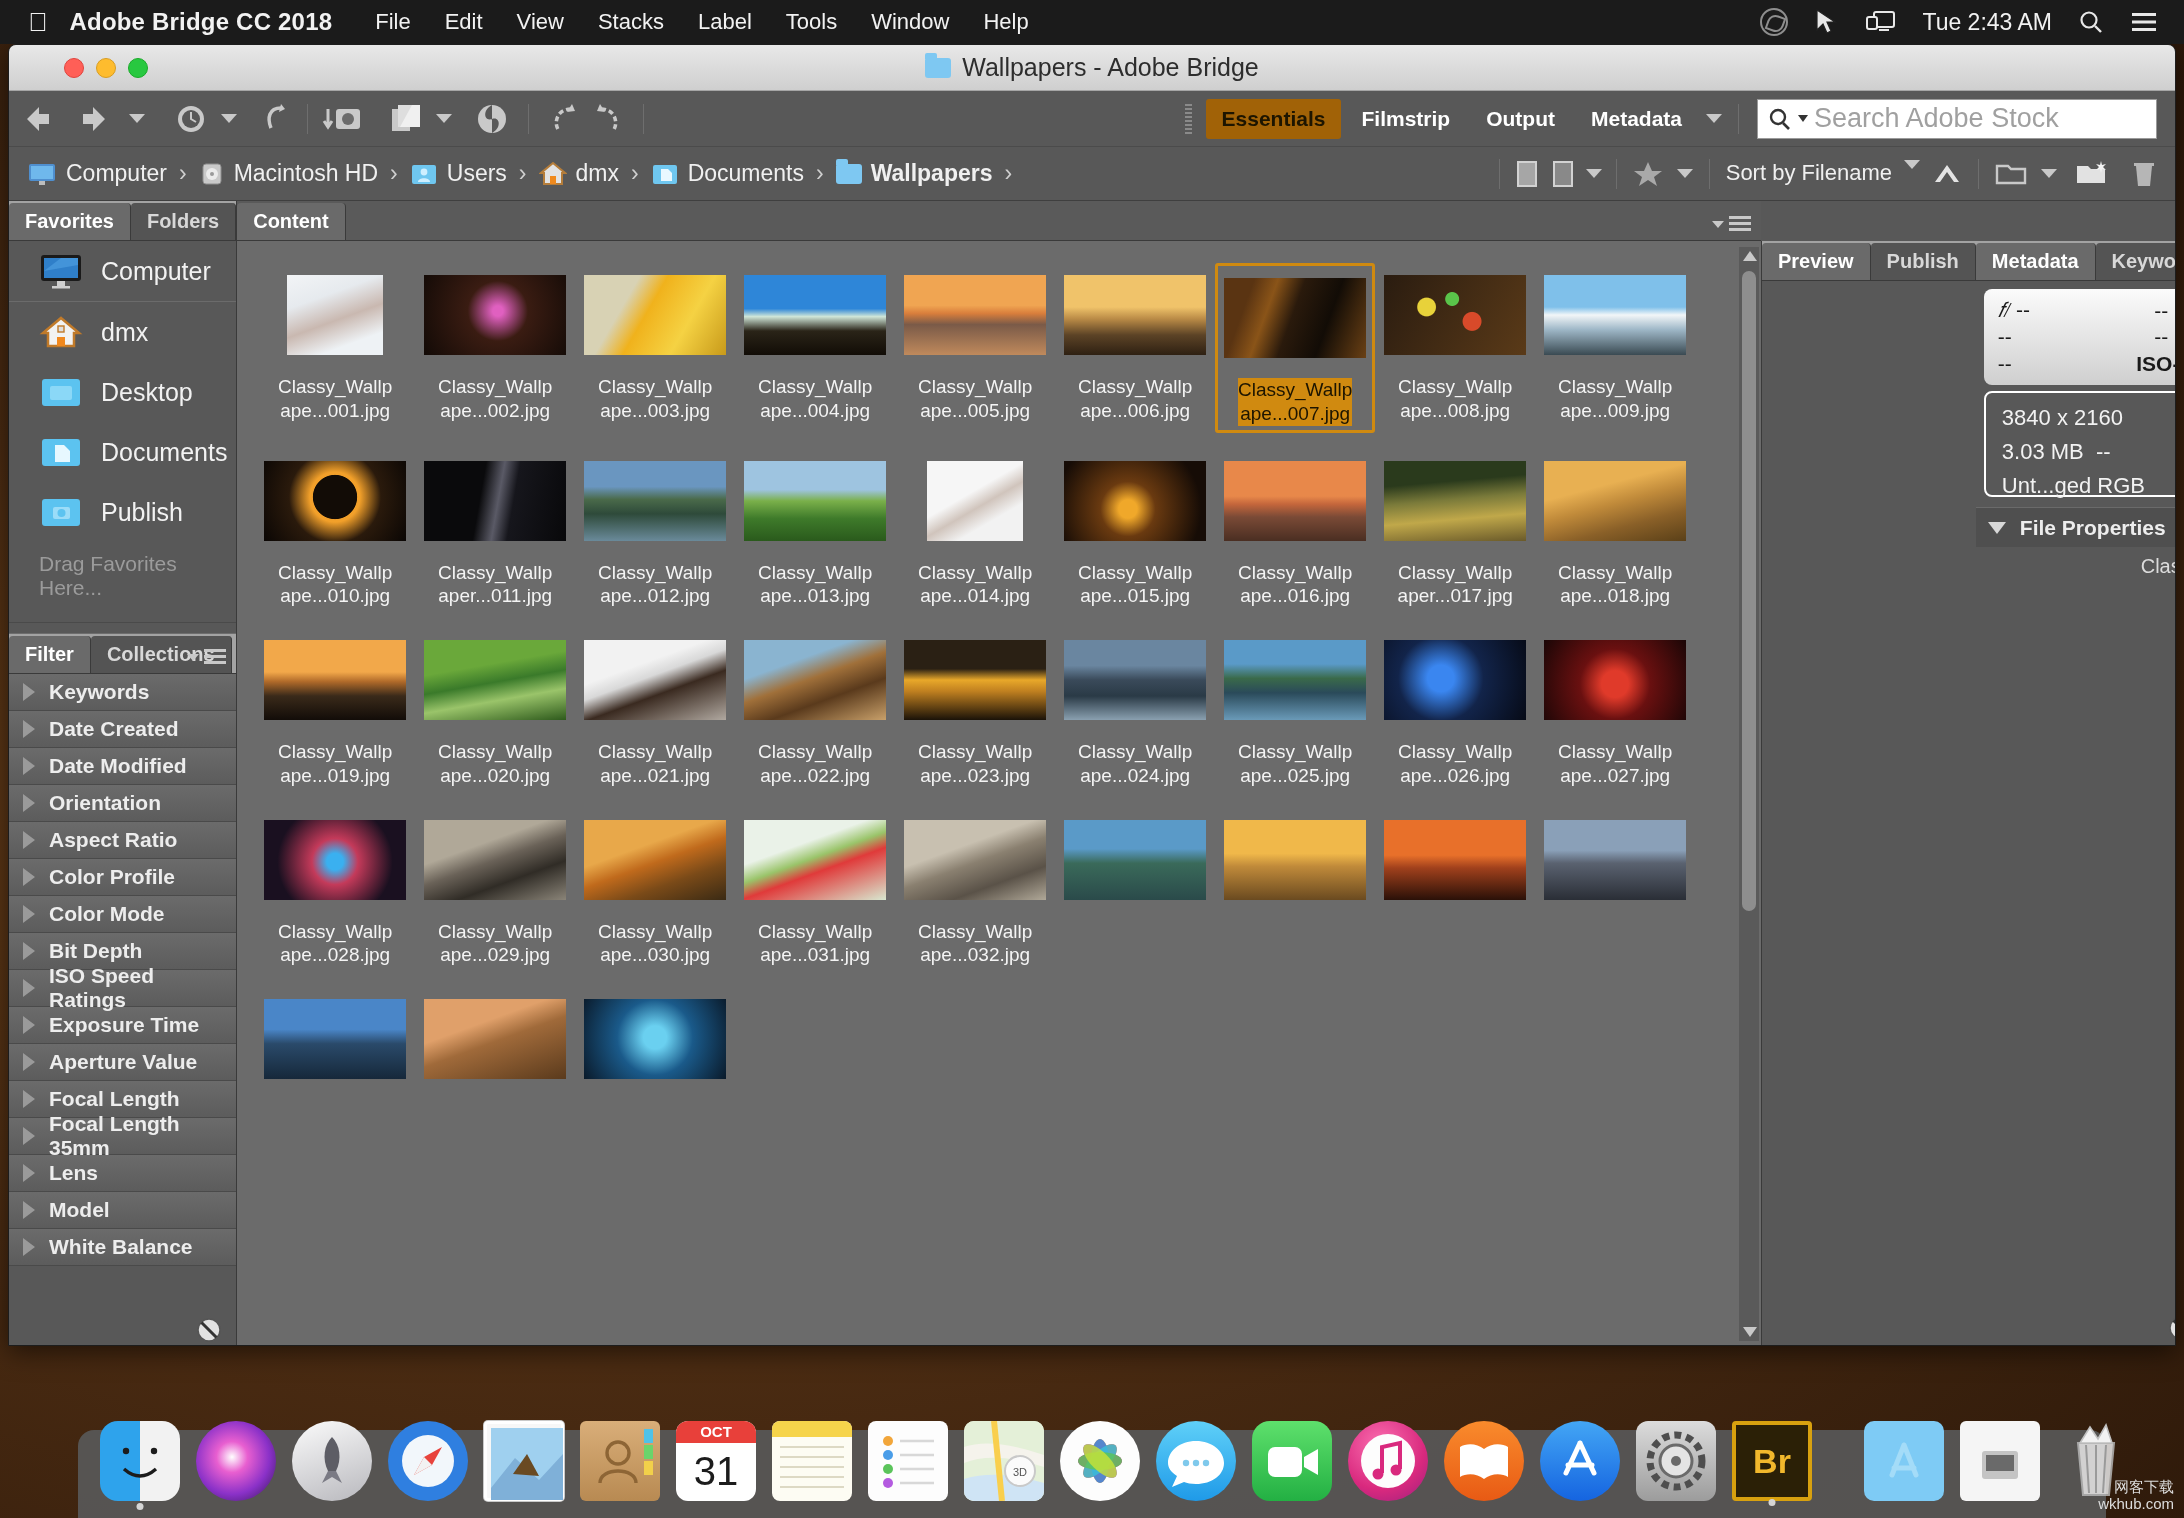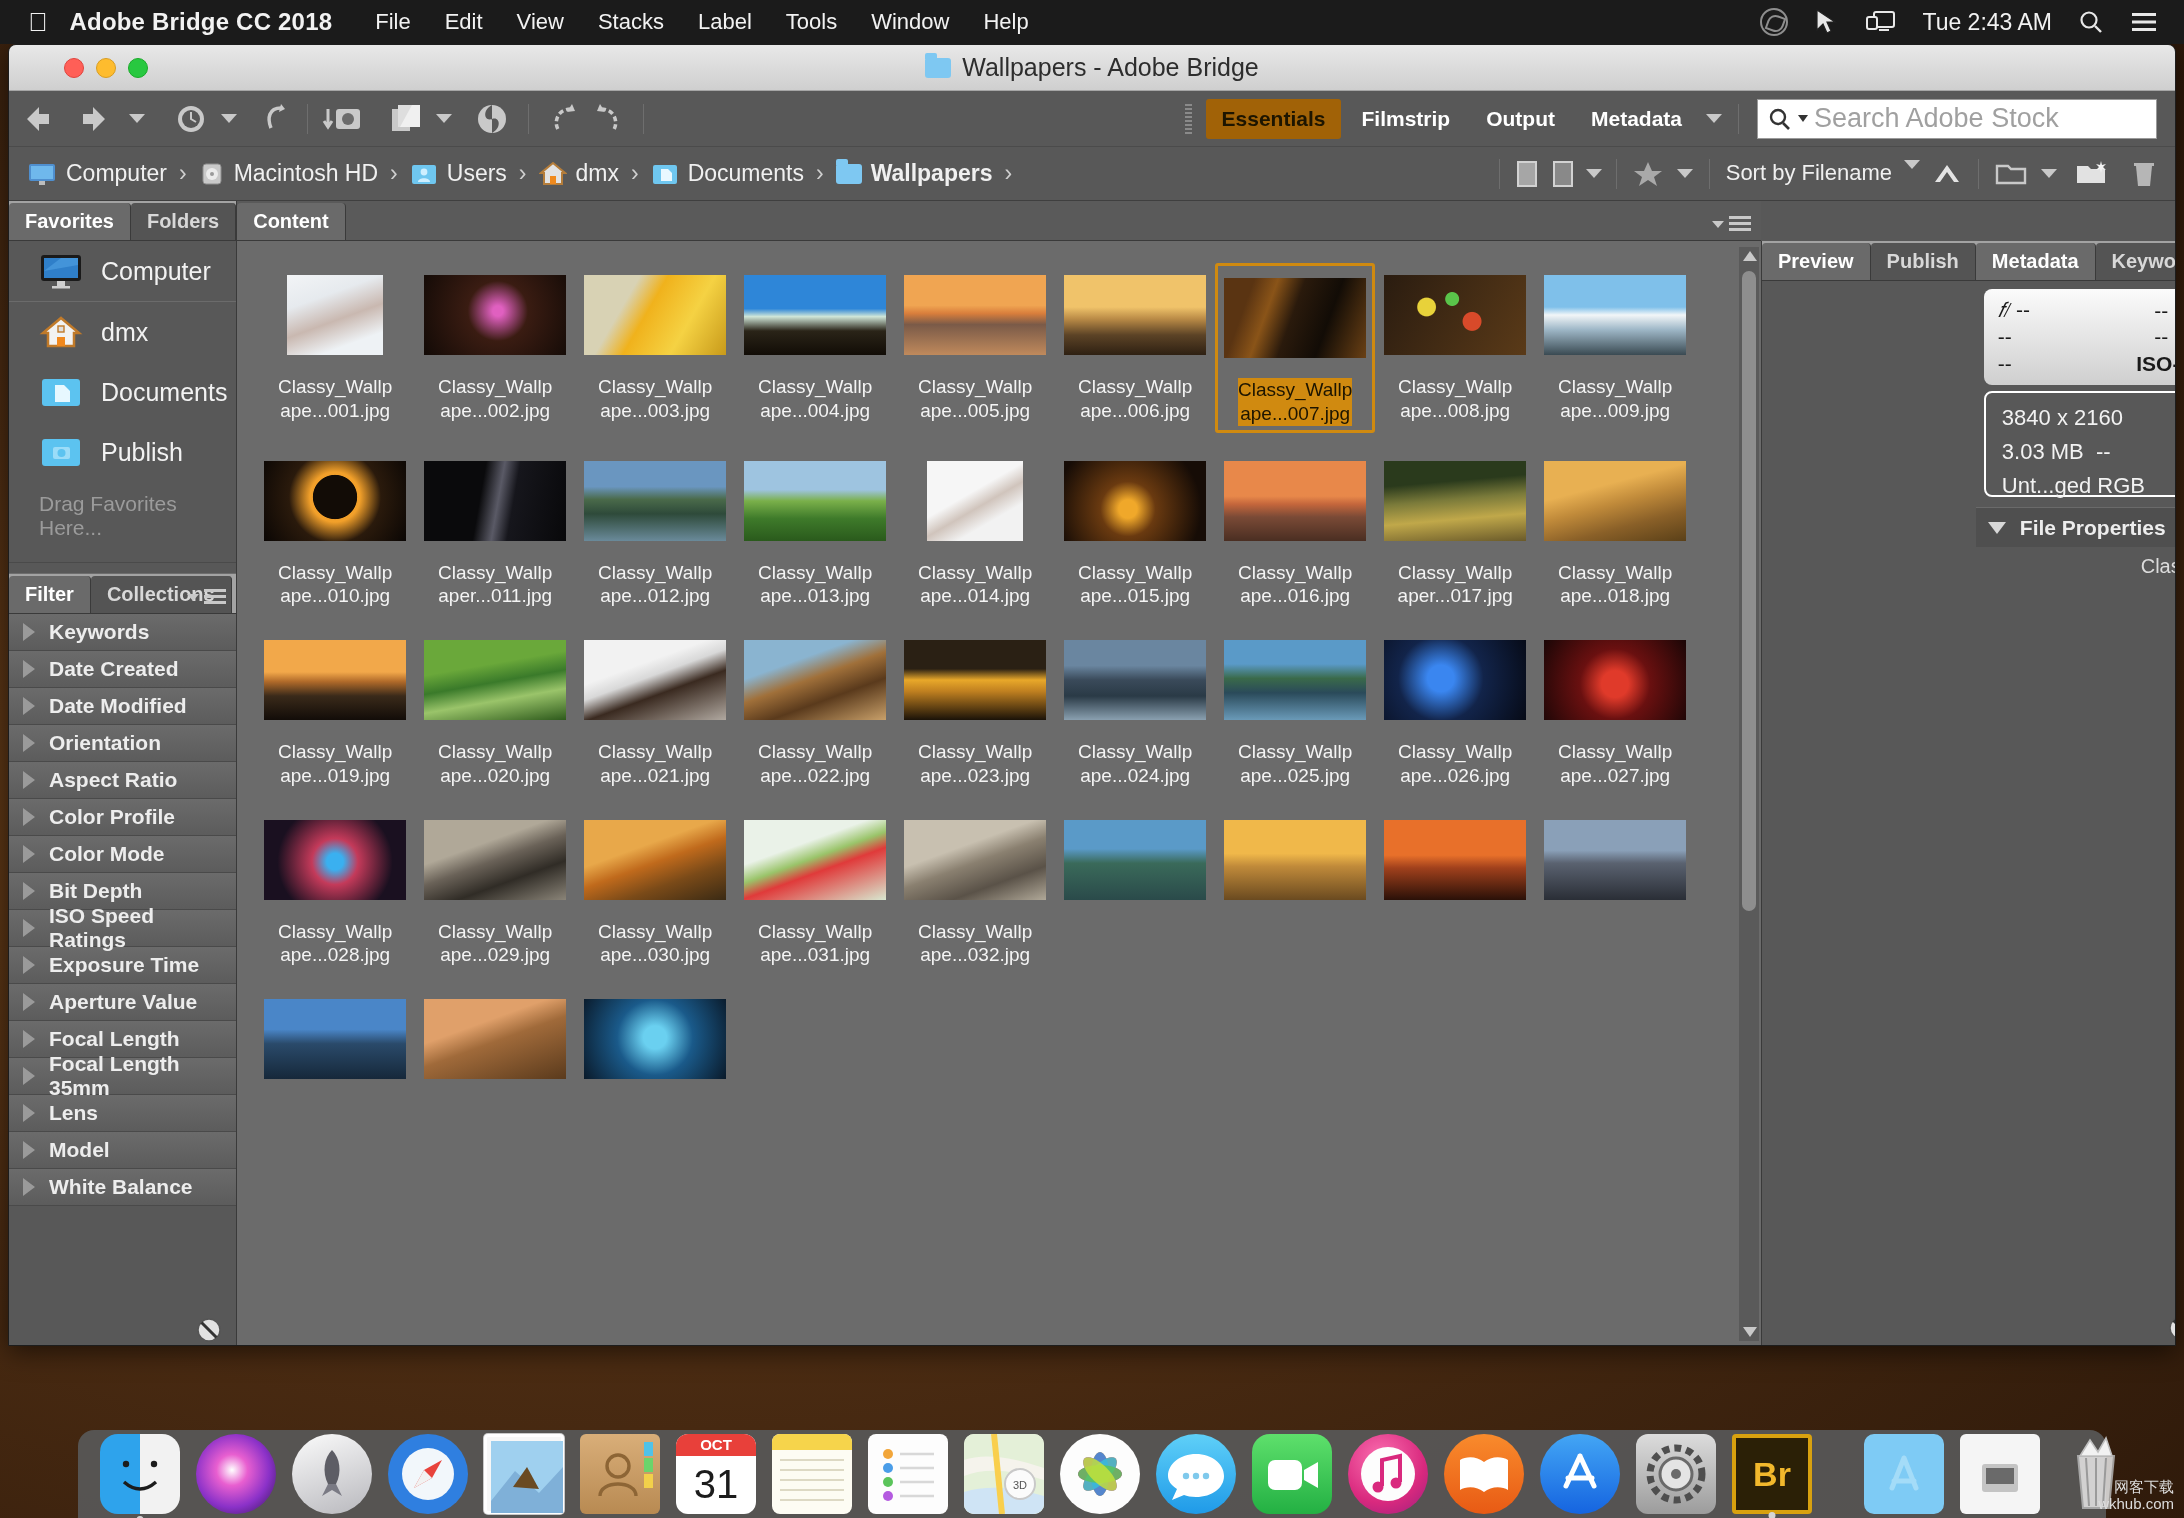--- a/index.html
+++ b/index.html
@@ -199,21 +199,21 @@
   .tri-d { width:0;height:0;border-left:9px solid transparent;border-right:9px solid transparent;border-top:12px solid #d8d8d8; }
   .meta-row { font-size: 20px; color: #dcdcdc; text-align: right; padding: 8px 30px 0 0; }
   .mscroll { position: absolute; right: 2px; top: 240px; bottom: 6px; width: 18px; background: #5a5a5a; }
   .mscroll .mthumb { position: absolute; left: 3px; right: 3px; top: 22px; height: 30px; background: #9a9a9a; border-radius: 6px; }
 
   
   #dock {
     position: absolute; left: 78px; bottom: 0; width: 2028px; height: 88px;
     background: rgba(88,88,88,.92);
     border-radius: 16px 16px 0 0;
-    display: flex; align-items: flex-end; gap: 16px; padding: 0 22px 4px;
+    display: flex; align-items: flex-end; gap: 16px; padding: 0 22px 17px;
     z-index: 70;
   }
   .dockicon { width: 80px; height: 80px; border-radius: 18px; position: relative; flex: 0 0 auto; }
   .dock-sep { width: 2px; height: 78px; background: rgba(255,255,255,.28); margin: 0 10px 4px; }
   .rundot { position: absolute; left: 50%; bottom: -9px; width: 7px; height: 7px; background: #d5d5d5; border-radius: 50%; transform: translateX(-50%); }
   .wm { position: absolute; right: 10px; bottom: 6px; color: #dcdcdc; font-size: 15px; text-align: right; line-height: 1.1; z-index: 80; }
 </style>
 </head>
 <body>
 
@@ -459,20 +459,27 @@
           <svg class="fav-ico" viewBox="0 0 44 36">
               <path d="M22 4 L40 19 L35 19 L35 32 L9 32 L9 19 L4 19 Z" fill="#f2f2f2" stroke="#c07a2a" stroke-width="2.5"></path>
               <rect x="18" y="23" width="8" height="9" fill="#f0881e"></rect>
               <rect x="19" y="12" width="6" height="6" fill="#dfdfdf" stroke="#c07a2a" stroke-width="1.4"></rect>
             </svg>
           <span>dmx</span>
         </div>
         <div class="fav-item">
           <svg class="fav-ico" viewBox="0 0 44 36">
               <rect x="3" y="5" width="38" height="27" rx="3" fill="#5cc3f0"></rect>
+              <rect x="11" y="12" width="22" height="14" rx="2" fill="#8bd8f7"></rect>
+            </svg>
+          <span>Desktop</span>
+        </div>
+        <div class="fav-item">
+          <svg class="fav-ico" viewBox="0 0 44 36">
+              <rect x="3" y="5" width="38" height="27" rx="3" fill="#5cc3f0"></rect>
               <path d="M16 11 h9 l6 6 v11 h-15 Z" fill="#e7f8ff"></path>
             </svg>
           <span>Documents</span>
         </div>
         <div class="fav-item">
           <svg class="fav-ico" viewBox="0 0 44 36">
               <rect x="3" y="5" width="38" height="27" rx="3" fill="#5cc3f0"></rect>
               <rect x="14" y="13" width="17" height="12" rx="2" fill="#9bdcf8"></rect>
               <circle cx="22.5" cy="19" r="4" fill="#5cc3f0"></circle>
             </svg>

